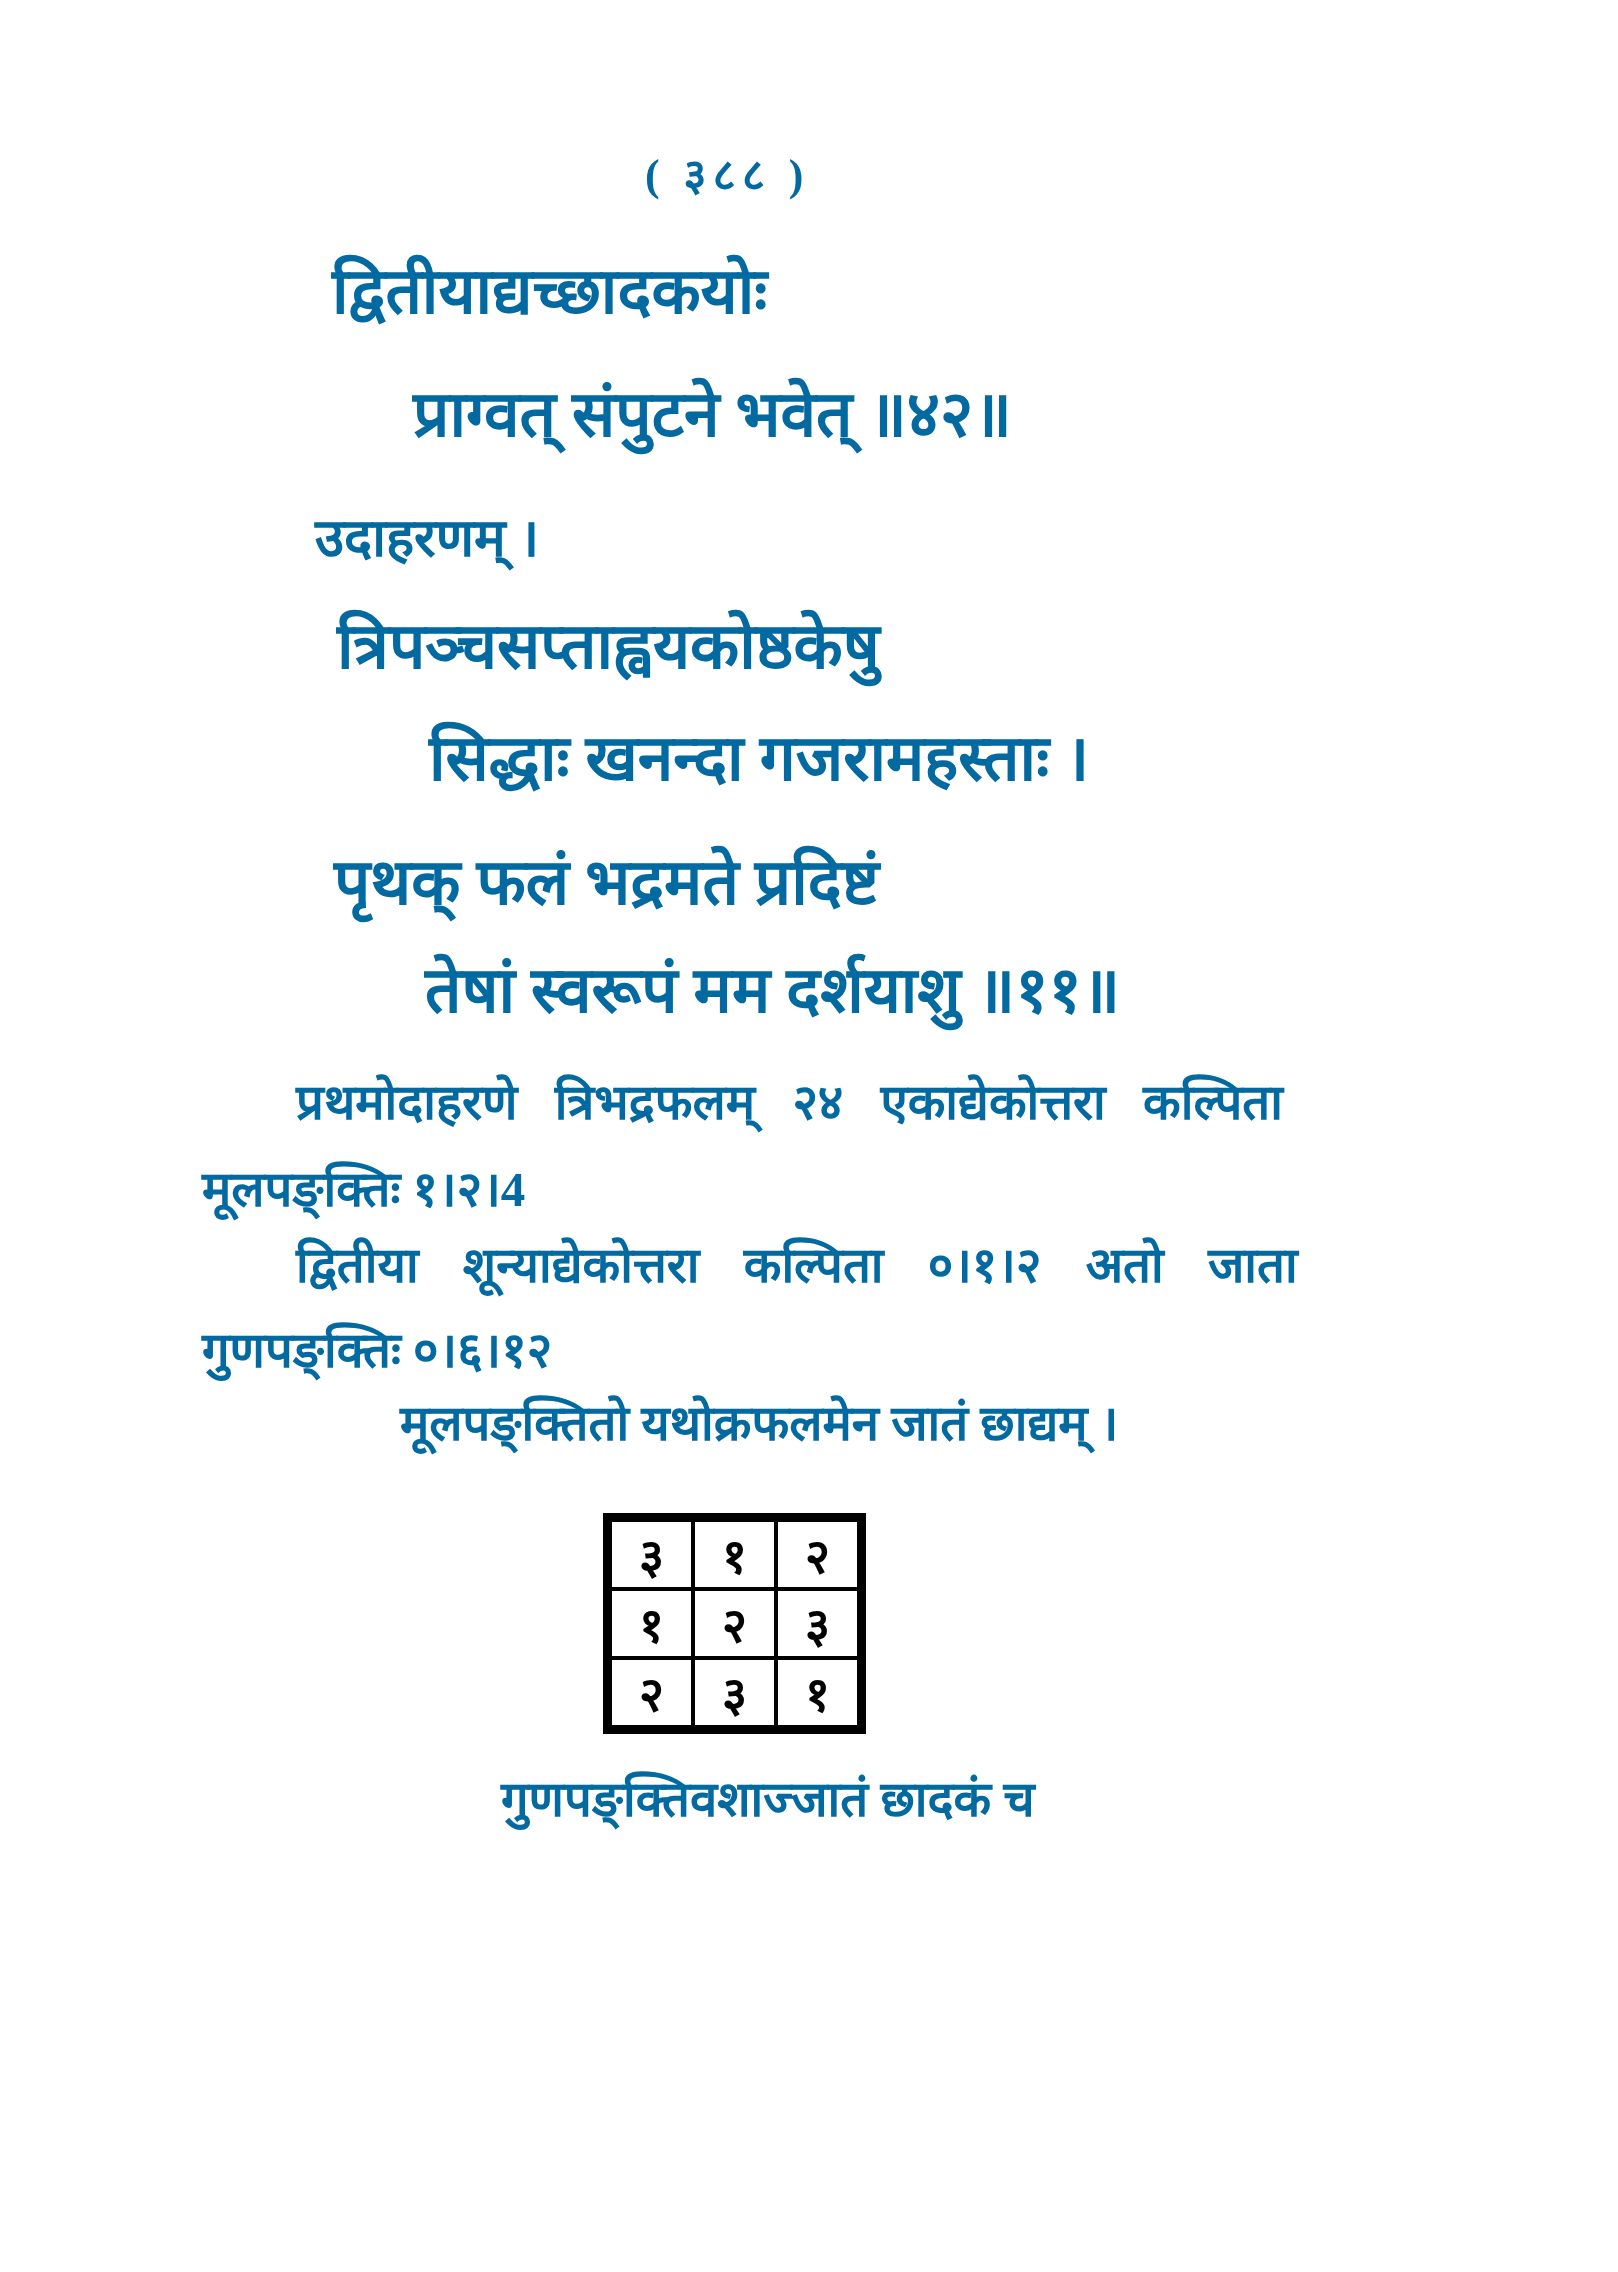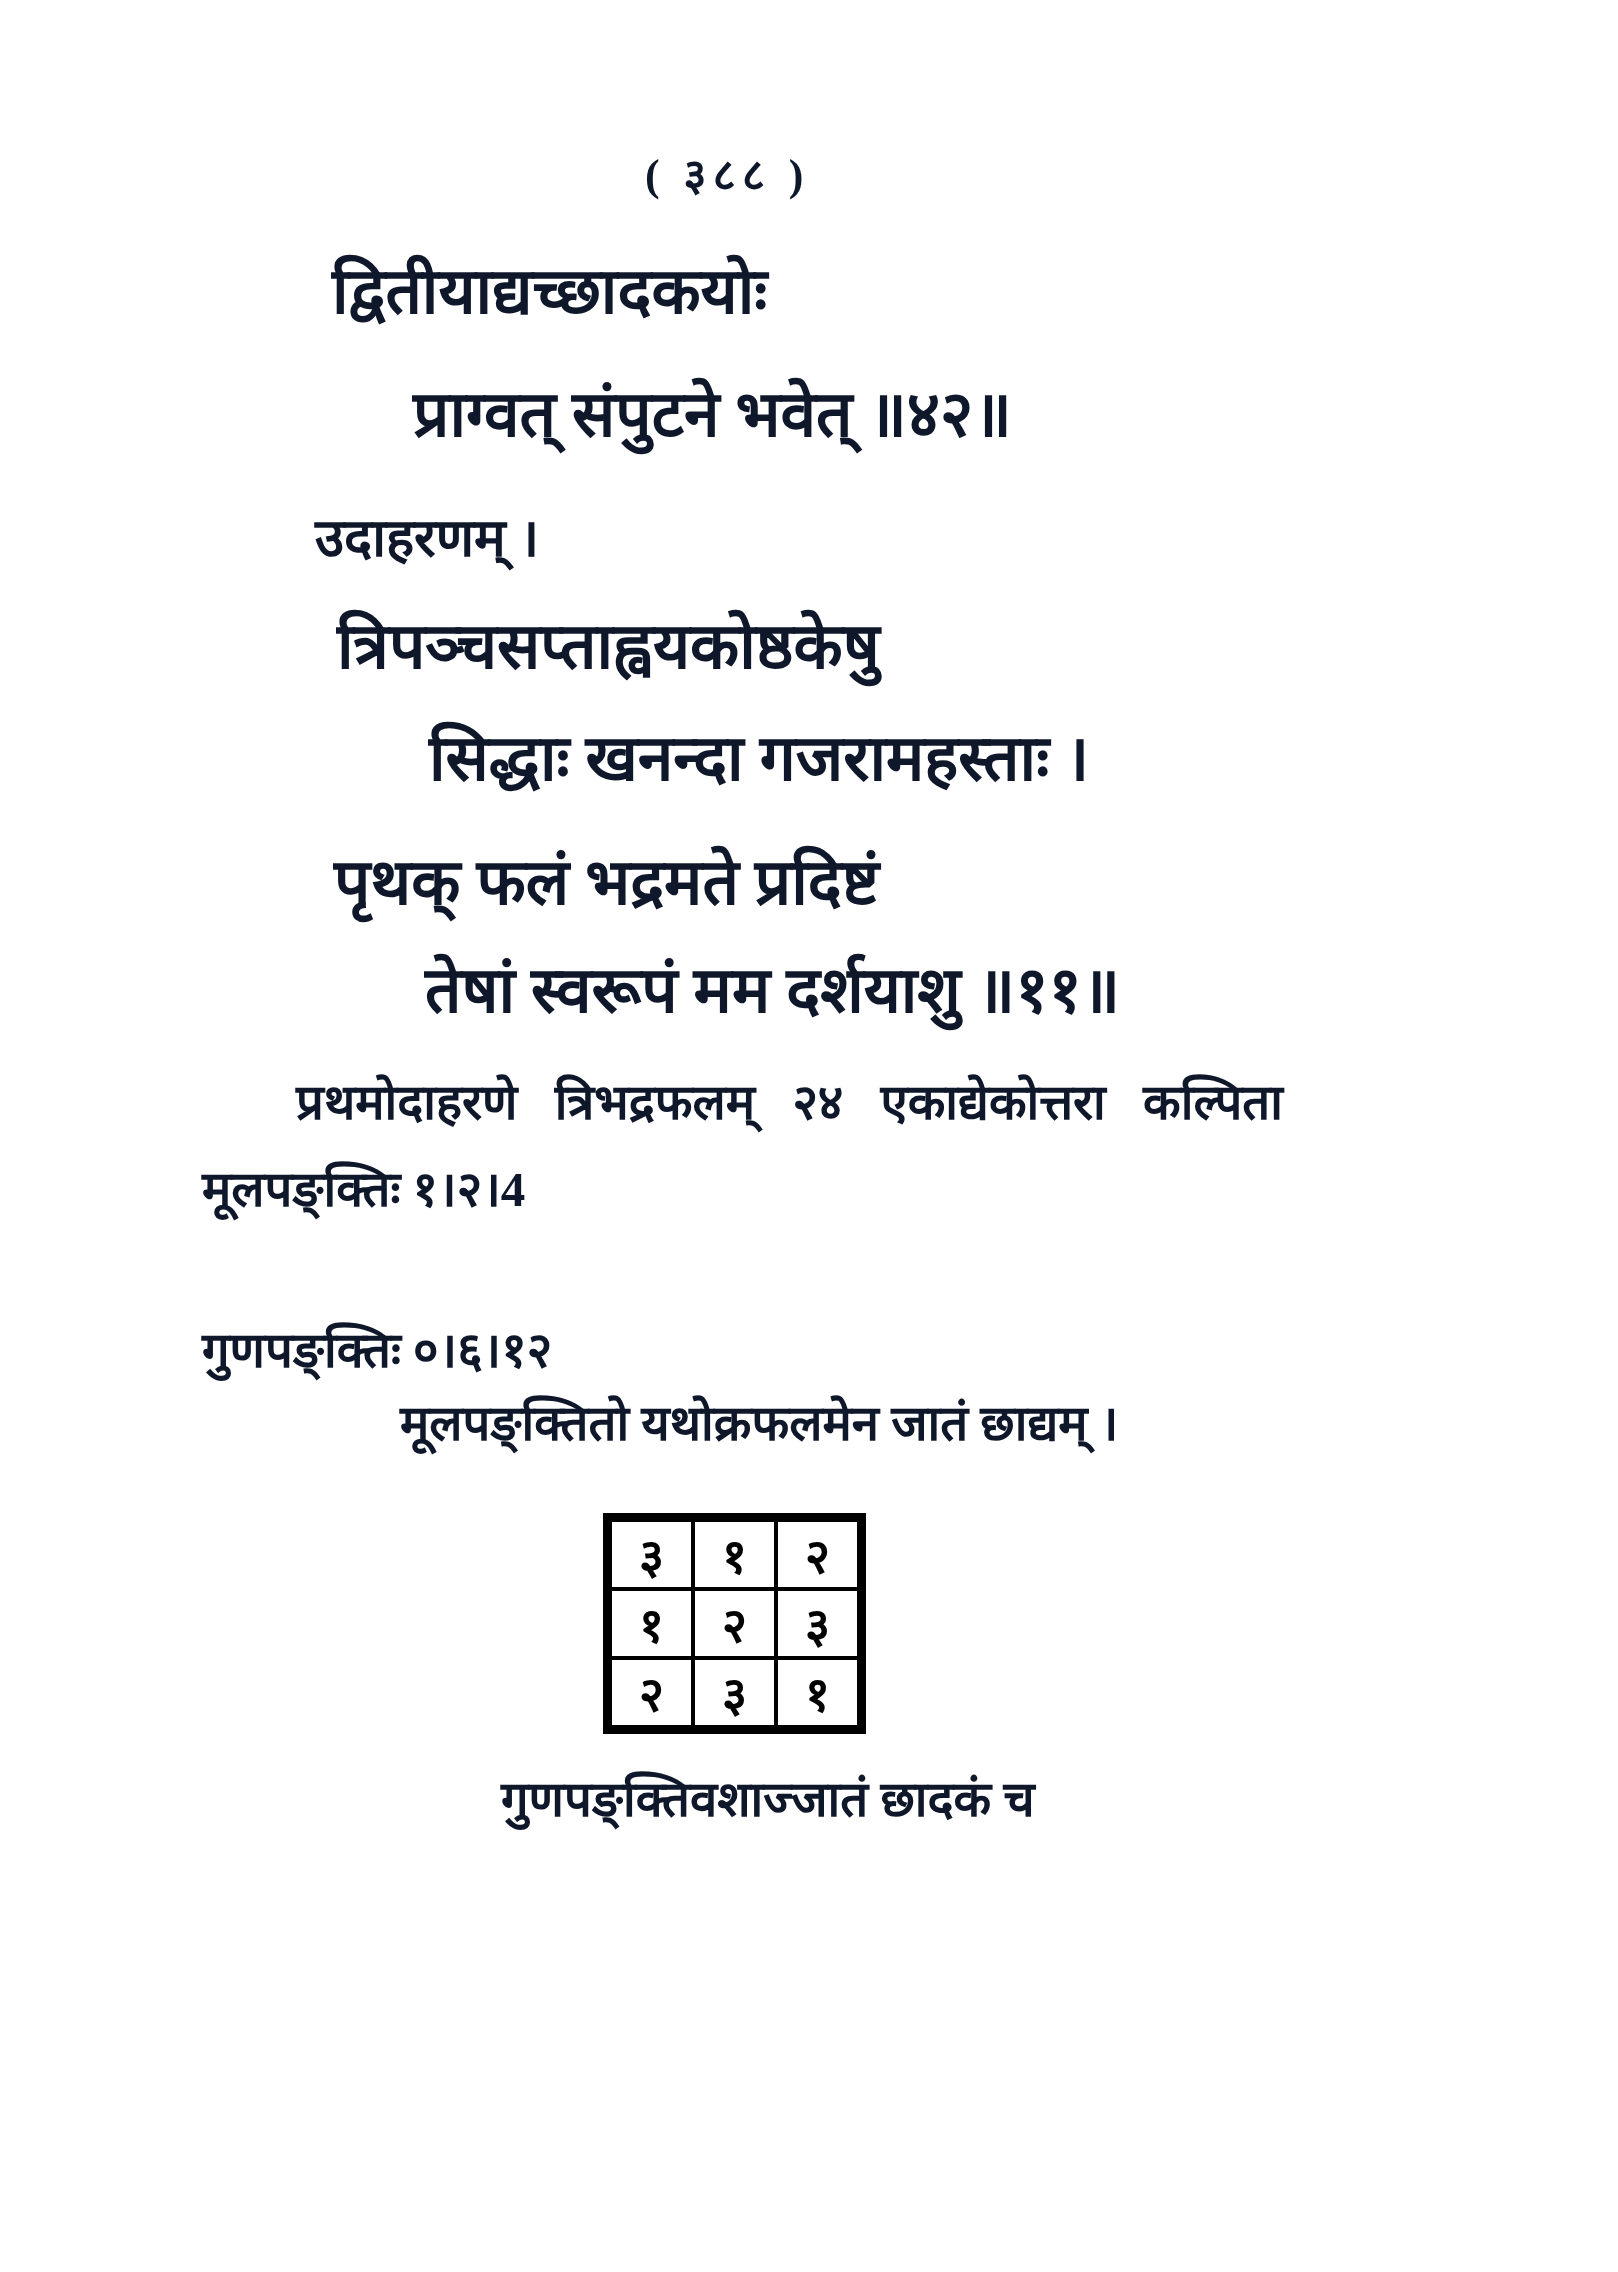--- a/index.html
+++ b/index.html
@@ -12,21 +12,21 @@
     width: 1619px;
     height: 2273px;
     background: #ffffff;
     color: #000000;
     font-family: "Liberation Serif", "DejaVu Serif", serif;
     overflow: hidden;
   }
   .line {
     position: absolute;
     white-space: nowrap;
-    color: #0f172a;
+    color: #0369a1;
     font-weight: bold;
     line-height: 1.1;
   }
   .pagenum   { font-size: 44px;  letter-spacing: 6.4px; }
   .verse-lg  { font-size: 64px; }
   .heading   { font-size: 53px; margin-left: 32px; }
   .prose     { font-size: 49px; }
   .spread    { word-spacing: 25px; }
   .spread-lg { word-spacing: 32px; }
   .caption   { font-size: 49px; }
@@ -67,20 +67,21 @@
   <div class="line verse-lg" style="left:429px; top:724px;text-align:right;">सिद्धाः खनन्दा गजरामहस्ताः ।</div>
 
   <div class="line verse-lg" style="left:334px; top:848px;">पृथक् फलं भद्रमते प्रदिष्टं</div>
 
   <div class="line verse-lg" style="left:425px; top:956px;">तेषां स्वरूपं मम दर्शयाशु ॥११॥</div>
 
   <div class="line prose spread" style="left:296px; top:1076px;">प्रथमोदाहरणे त्रिभद्रफलम् २४ एकाद्येकोत्तरा कल्पिता</div>
 
   <div class="line prose" style="left:202px; top:1163px;">मूलपङ्क्तिः १।२।4</div>
 
+  <div class="line prose spread-lg" style="left:296px; top:1239px;">द्वितीया शून्याद्येकोत्तरा कल्पिता ०।१।२ अतो जाता</div>
 
   <div class="line prose" style="left:202px; top:1324px;">गुणपङ्क्तिः ०।६।१२</div>
 
   <div class="line prose" style="left:400px; top:1397px;">मूलपङ्क्तितो यथोक्रफलमेन जातं छाद्यम् ।</div>
 
   <table class="ngrid" style="left:603px; top:1513px;">
     <tbody>
         <tr>
       <td>३</td>
       <td>१</td>

